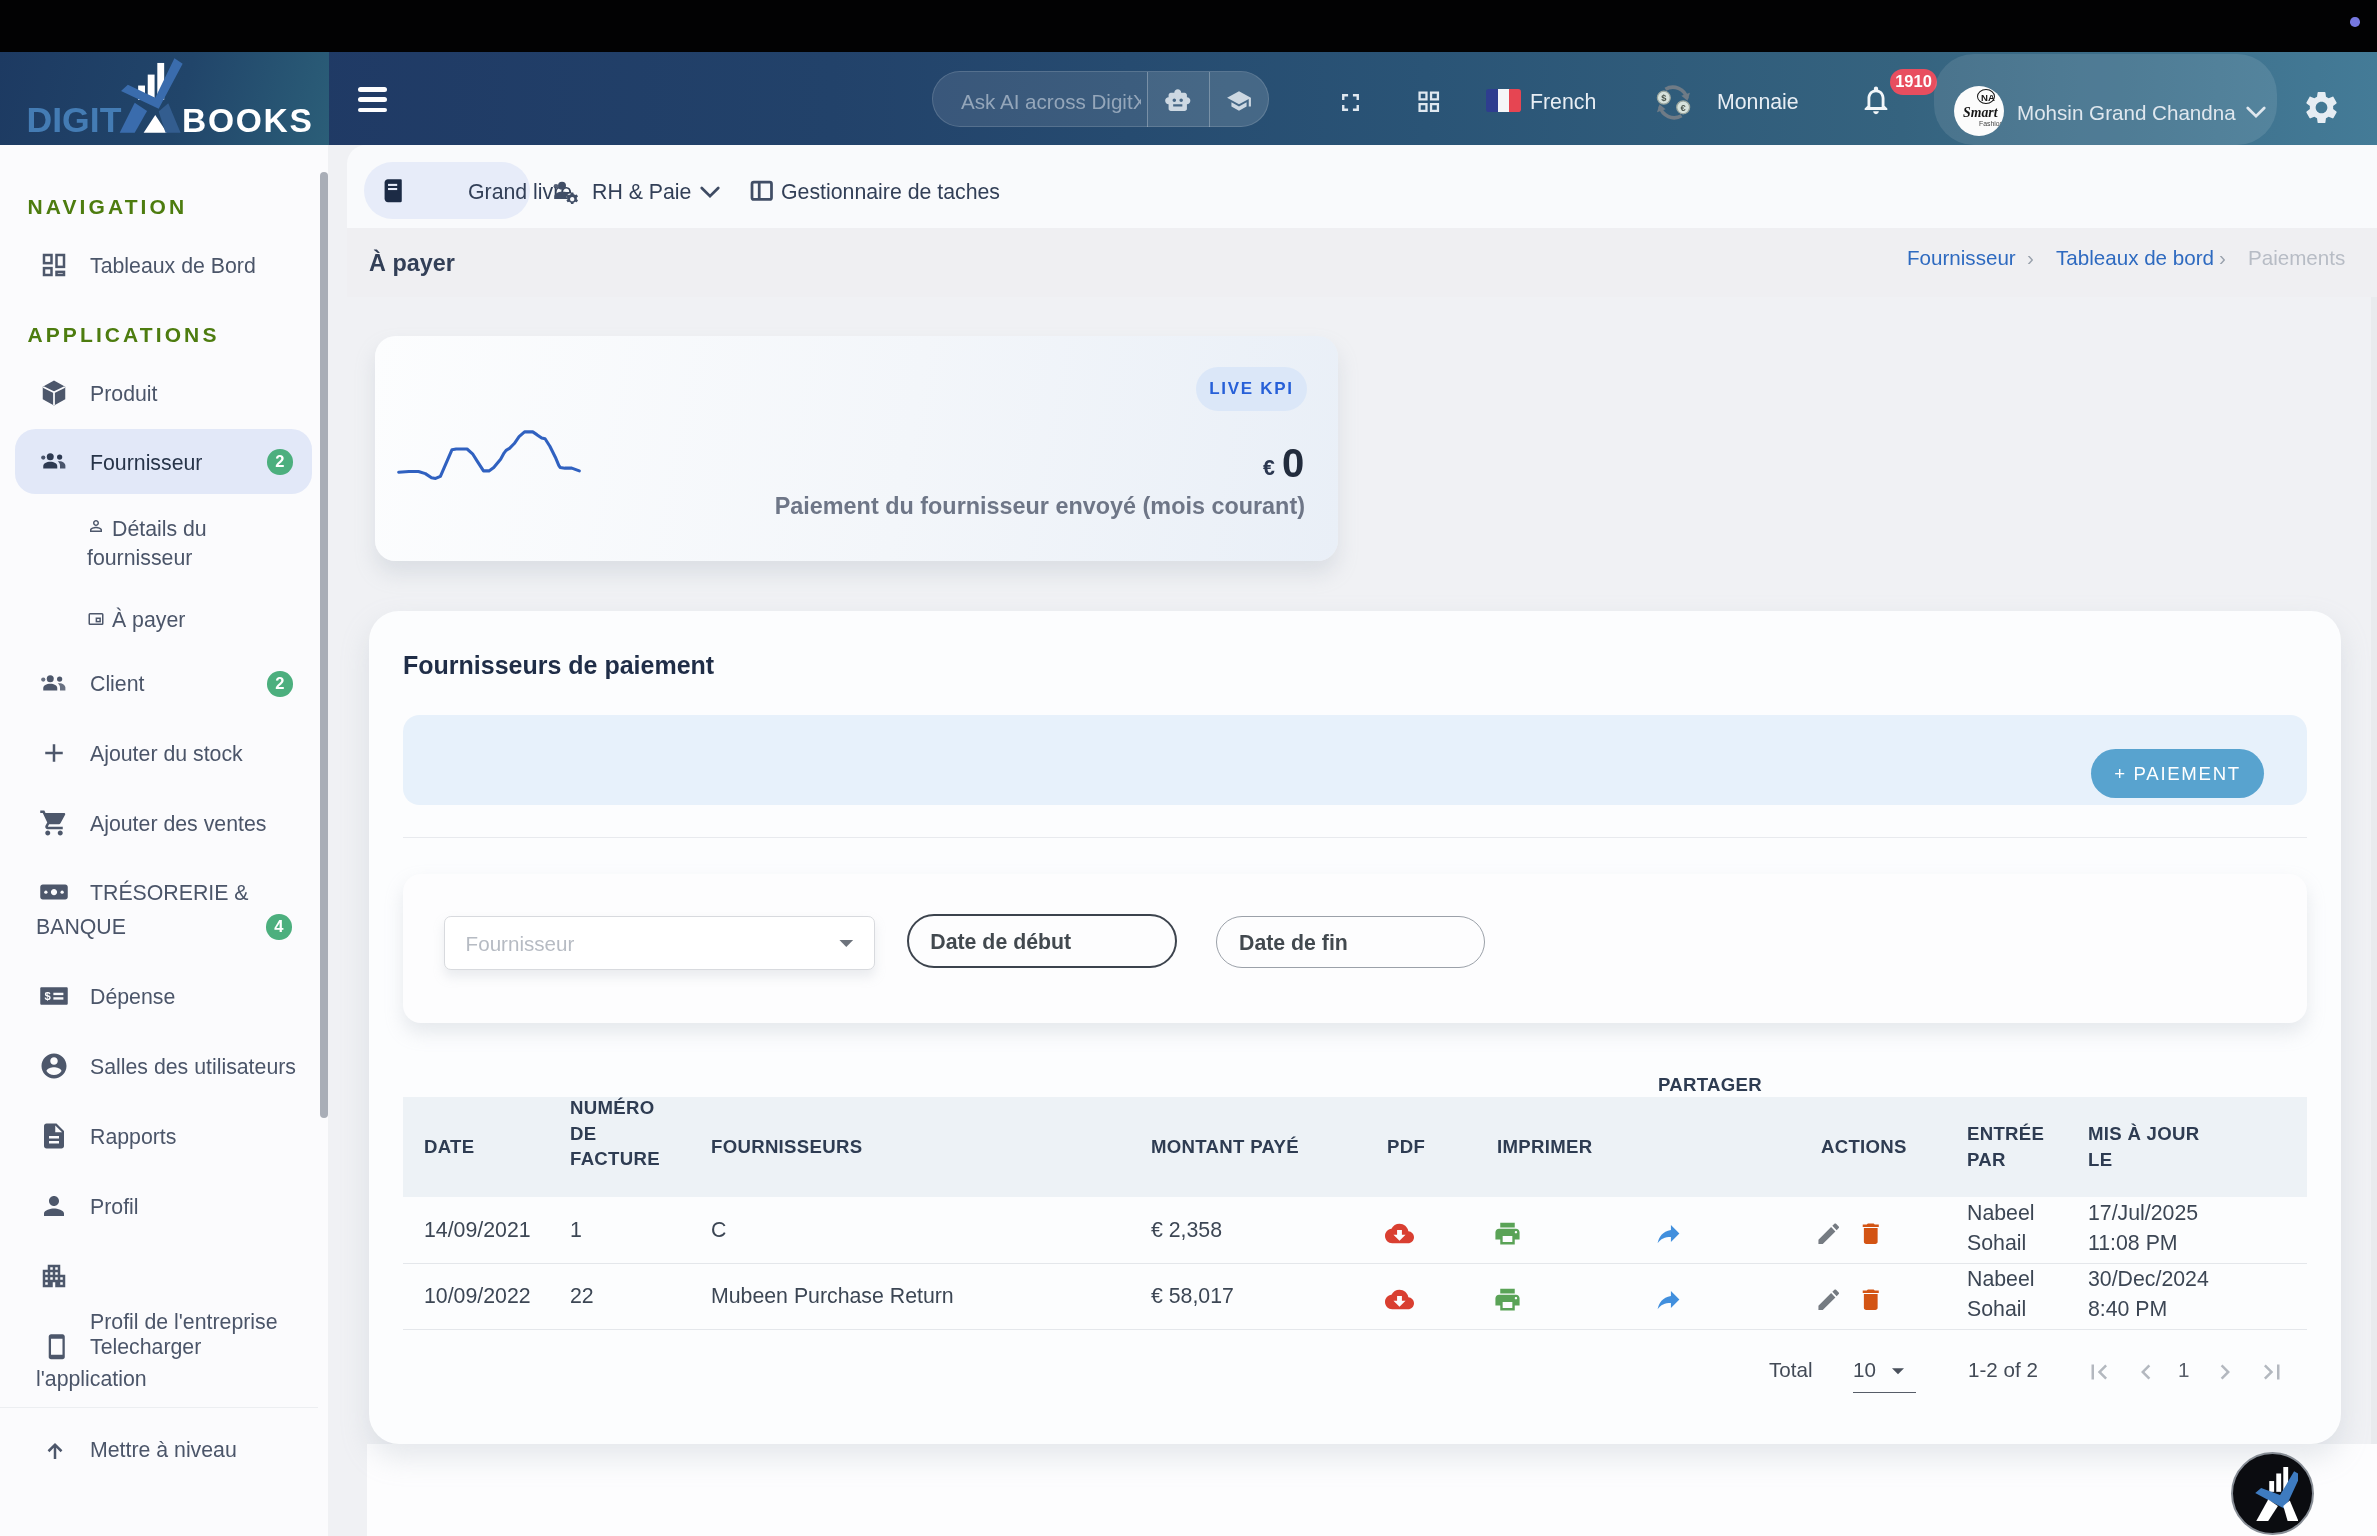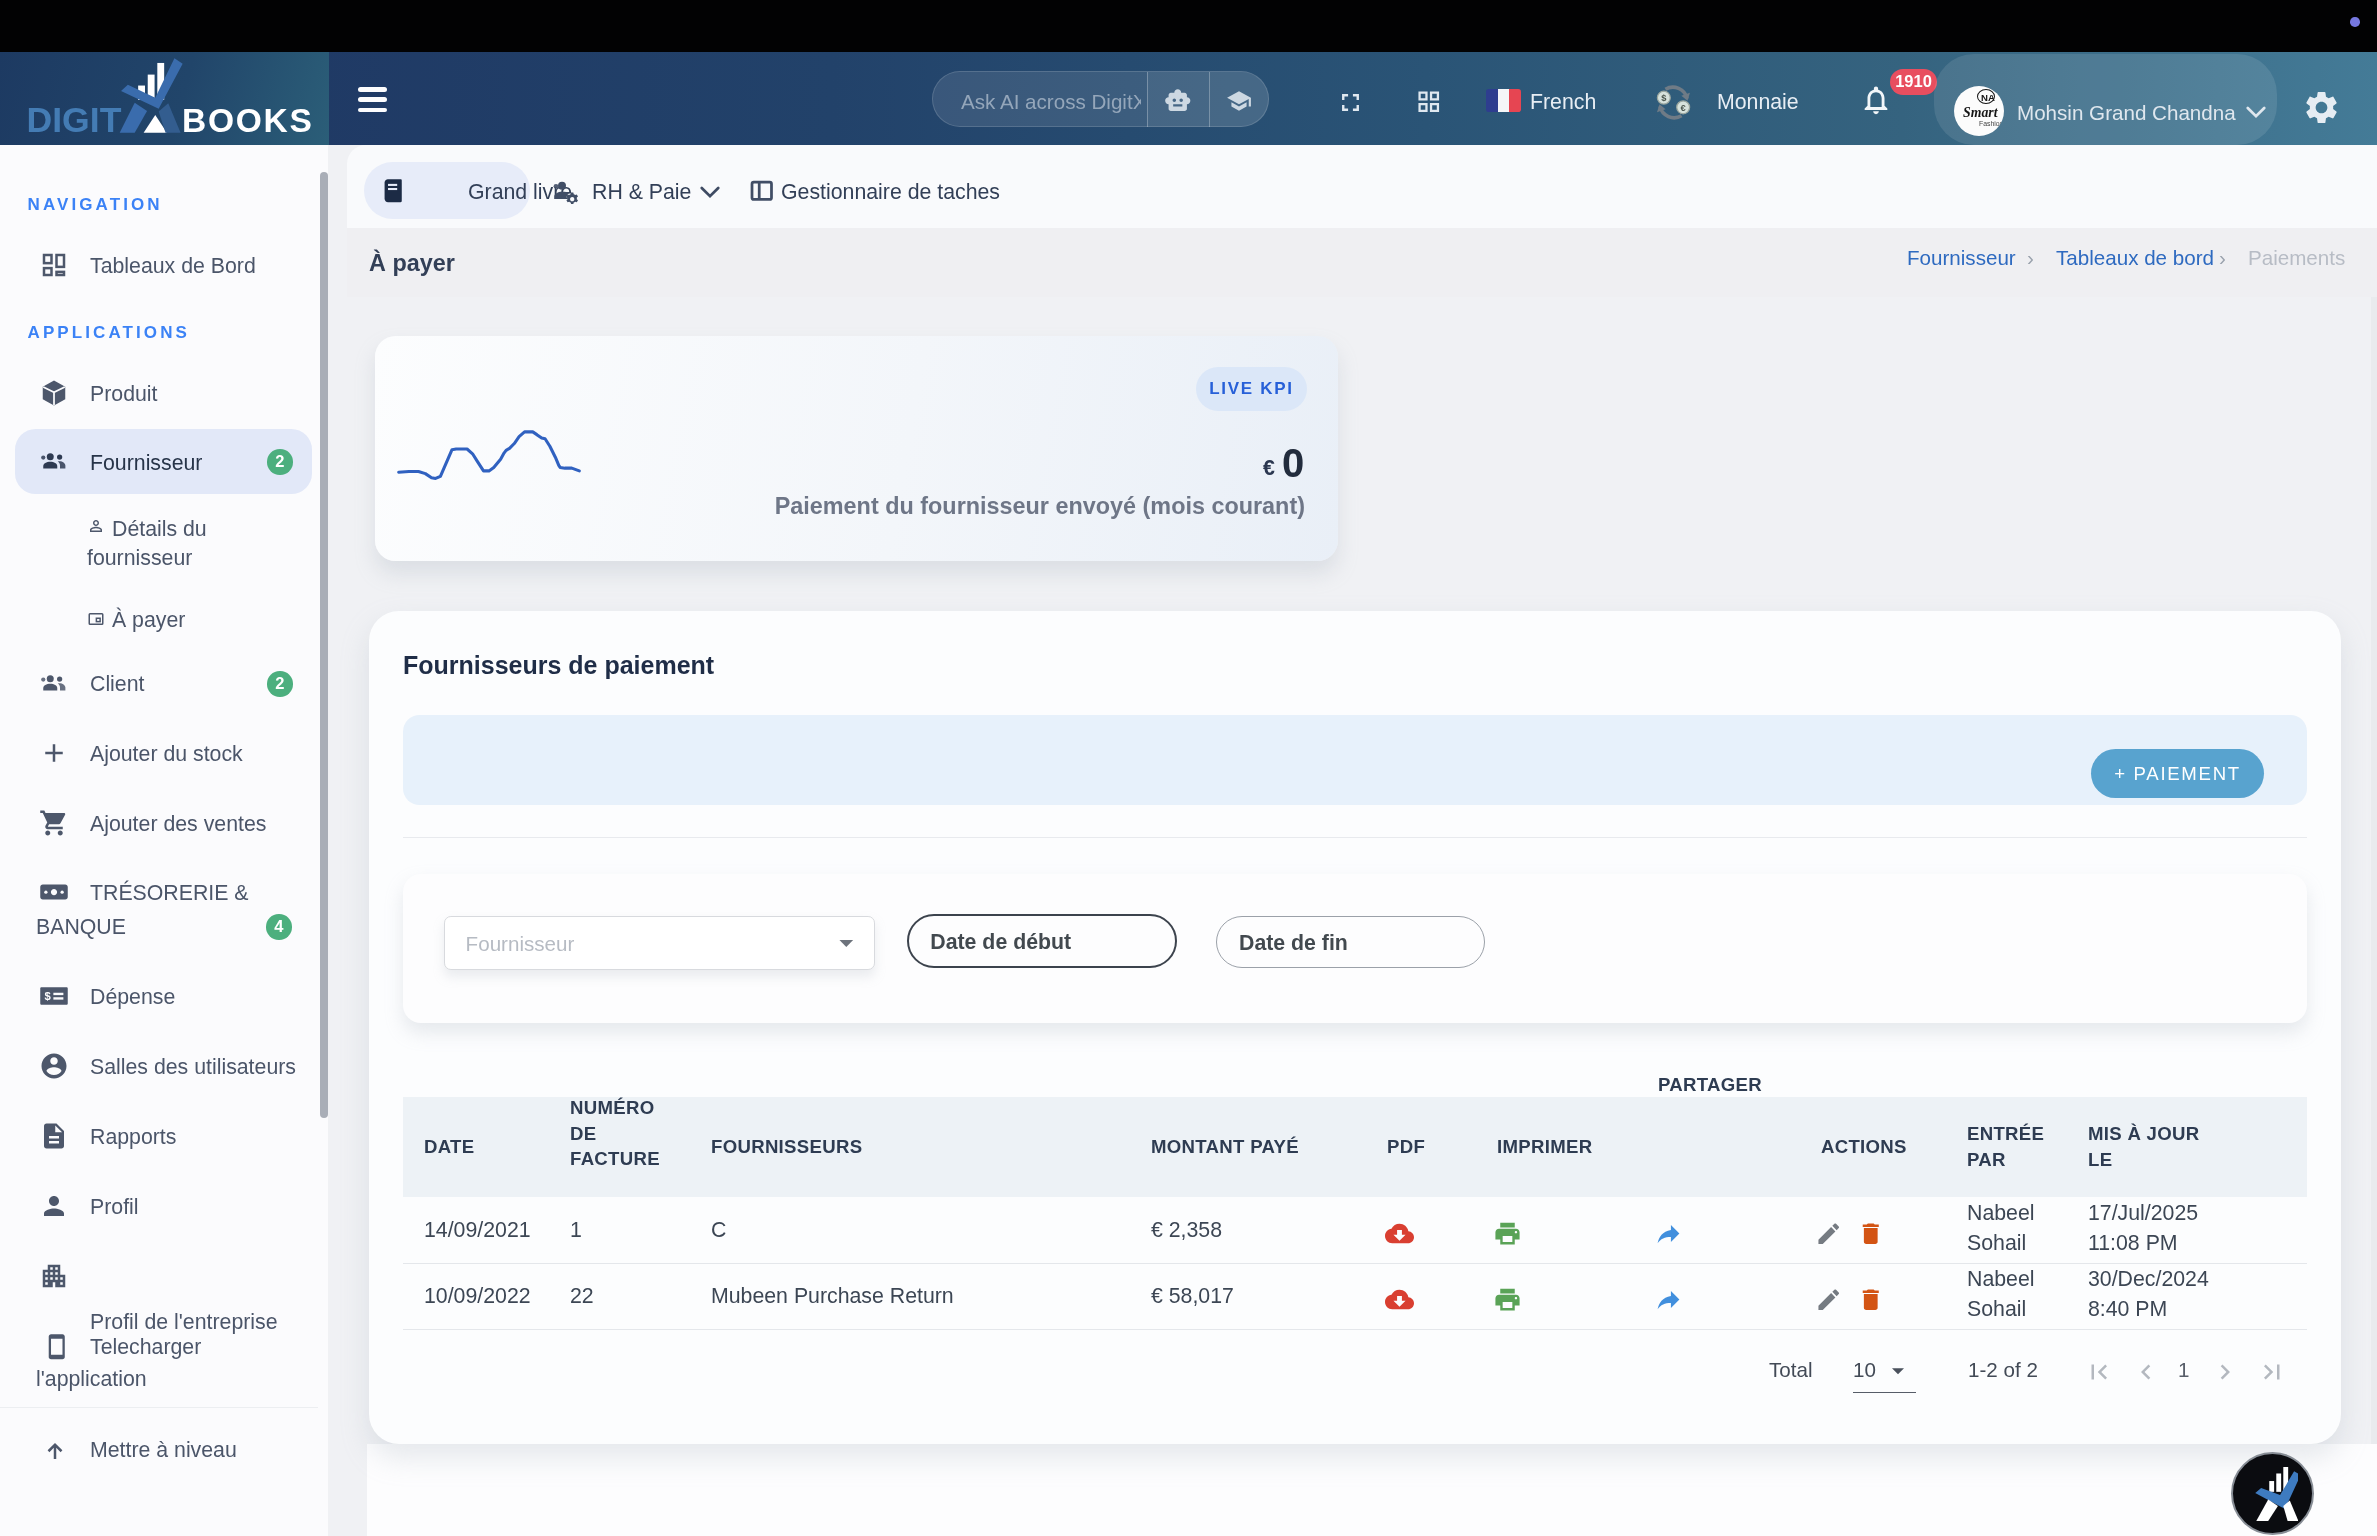--- a/index.html
+++ b/index.html
@@ -32,21 +32,21 @@
 #avatar { left:1954px; top:86px; width:50px; height:50px; border-radius:50%; background:#fcfcfc; overflow:hidden;text-decoration:underline; }
 #uname { left:2017px; top:101px; font-size:20.6px; color:#dfe7ee; }
 
 
 #bellbadge { left:1890px; top:69px; width:47px; height:25.5px; border-radius:13px; background:#e84e5f; color:#fff;
   font-size:16.5px; font-weight:bold; text-align:center; line-height:25.5px; }
 
 
 #sidebar { left:0; top:145px; width:328px; height:1392px; background:#fbfbfd; }
 #sbscroll { left:320px; top:172px; width:7.6px; height:946px; background:#a9aeb7; border-radius:4.1px; }
-.sechead { position:absolute; left:27.5px; font-size:17px; font-weight:bold; letter-spacing:3.1px; color:#3b82f6; }
+.sechead { position:absolute; left:27.5px; font-size:21px; font-weight:bold; letter-spacing:3.1px; color:#4d7c0f; }
 .nicon { position:absolute; left:39px; width:30px; height:30px; color:#51596b; }
 .nicon2 { position:absolute; width:30px; height:30px; color:#51596b; }
 .nlabel { position:absolute; left:90px; font-size:21.3px; color:#4b5569; }
 .gbadge { position:absolute; width:25.5px; height:25.5px; border-radius:50%; background:#4caf7e; color:#fff; font-size:16.5px;
   font-weight:bold; text-align:center; line-height:25.5px; }
 #activepill { left:15px; top:429px; width:297px; height:65px; border-radius:20.6px; background:#e2e8f8; }
 
 
 #content { left:328px; top:145px; width:2049px; height:1392px; background:#f0f1f4; }
 #contentbottom { left:367px; top:1444px; width:2011px; height:93px; background:#fdfdfe; }

